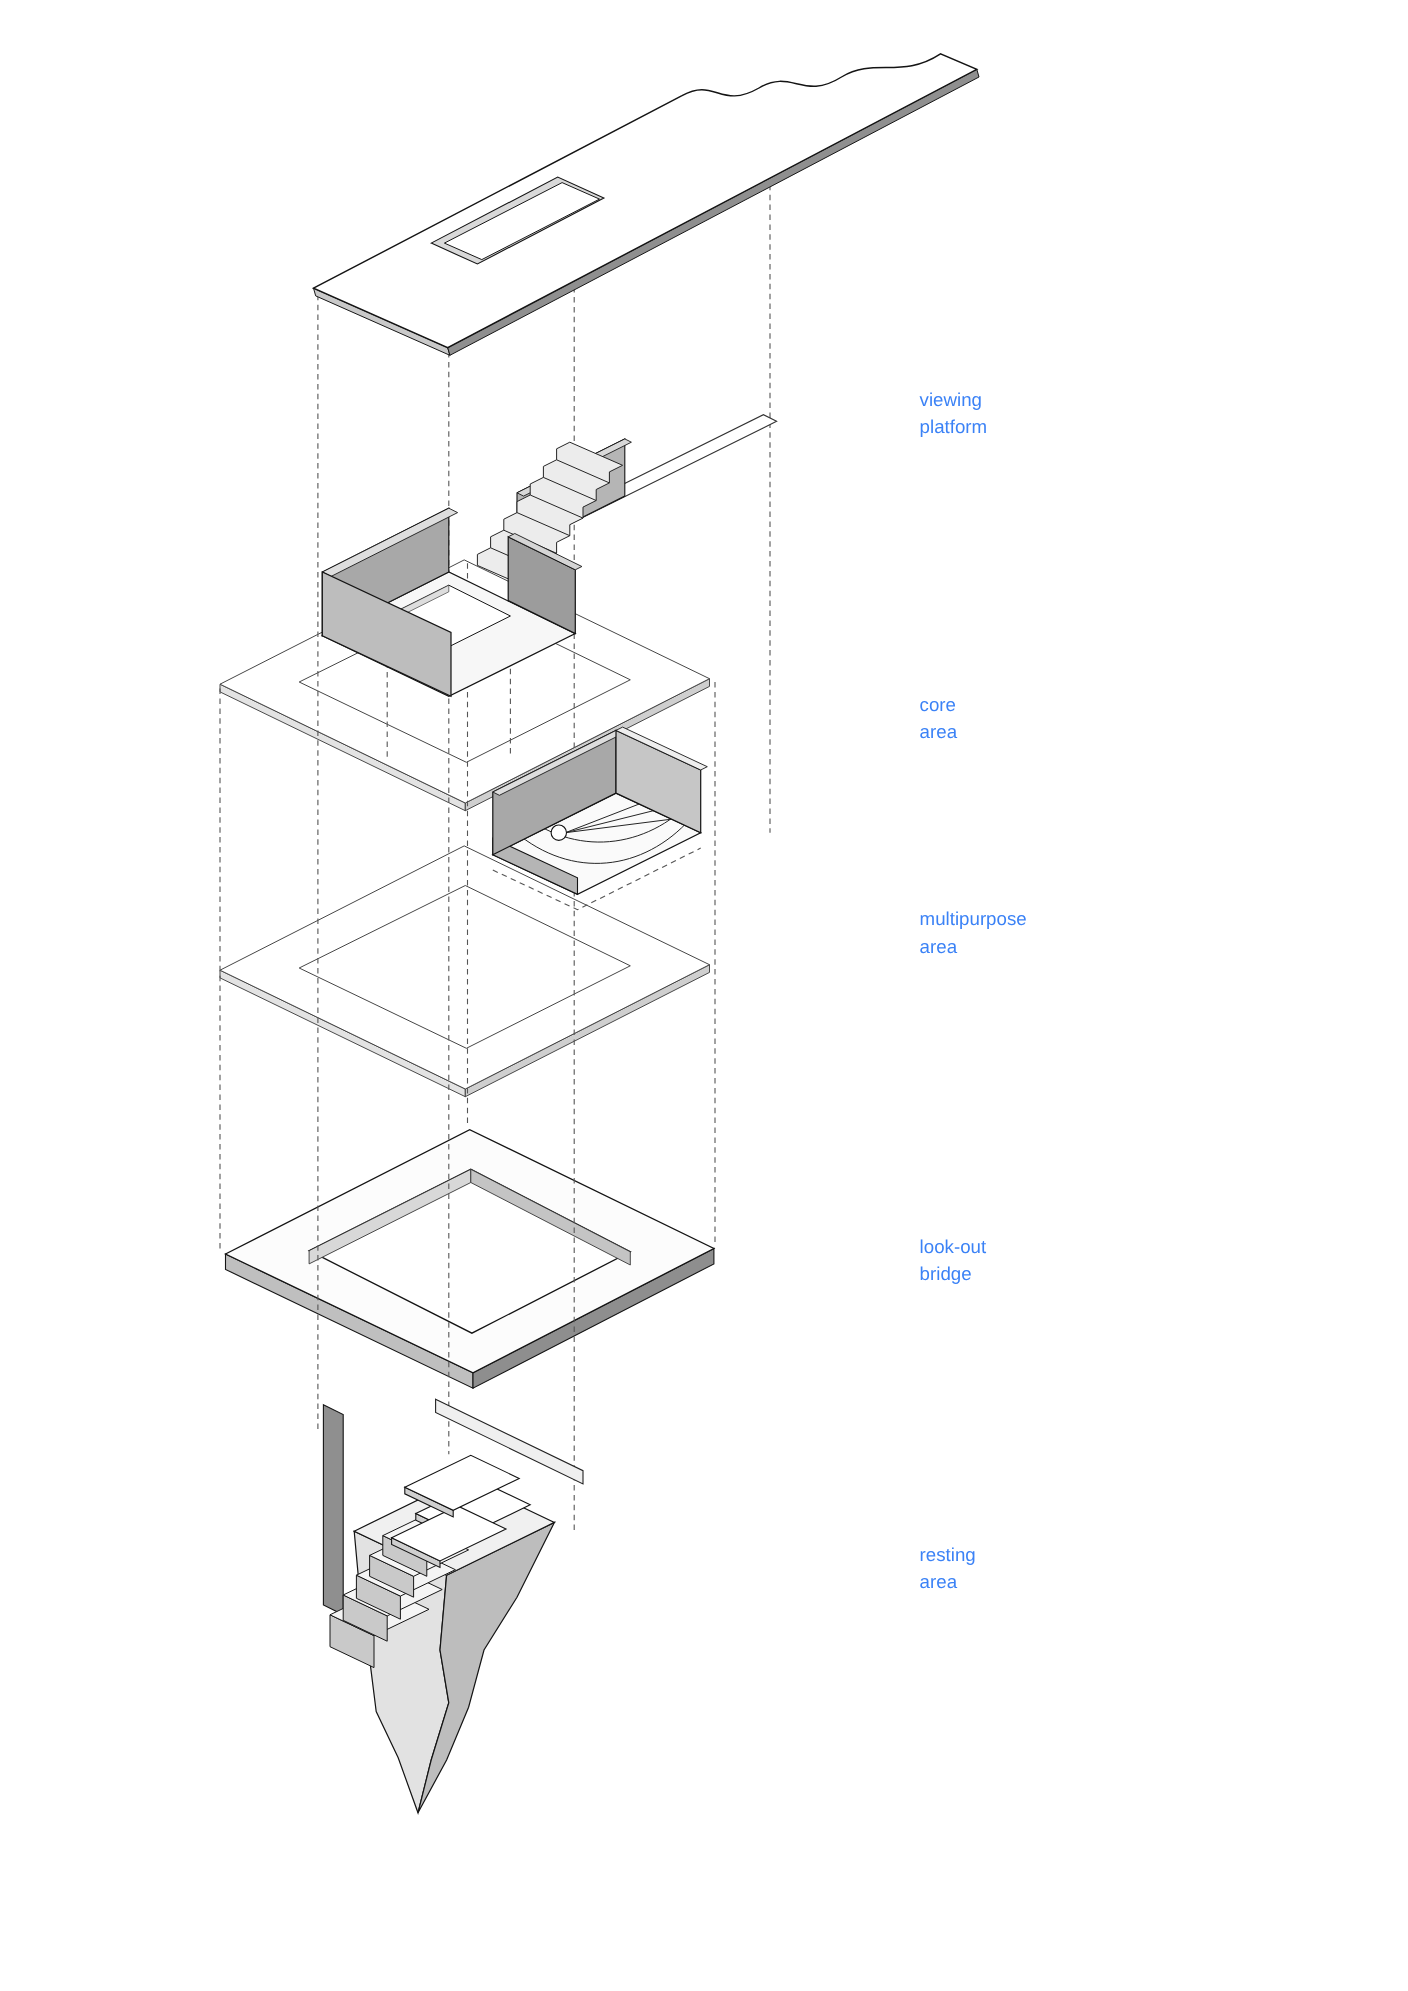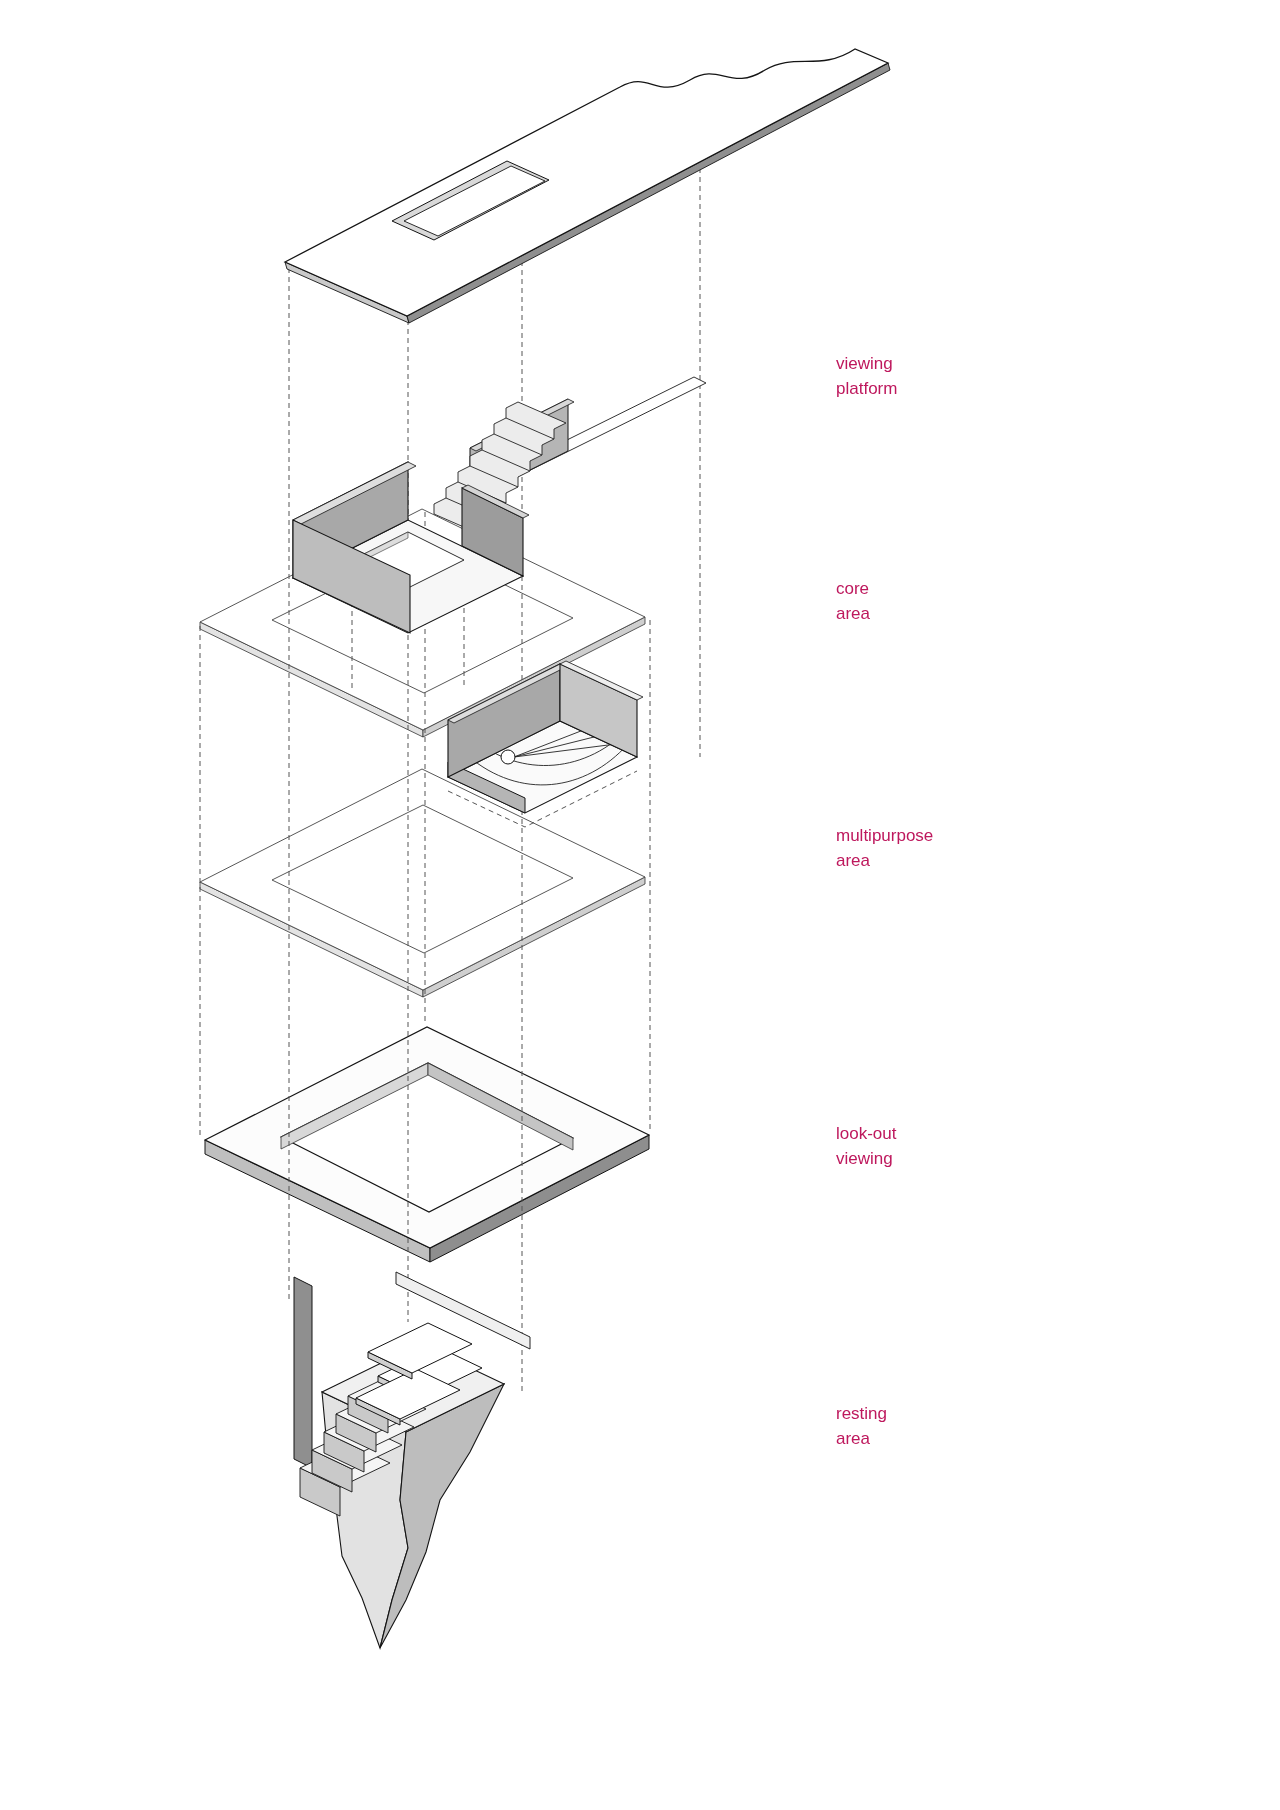--- a/index.html
+++ b/index.html
@@ -11,21 +11,21 @@
     font-family:"Liberation Sans", sans-serif;
     overflow:hidden;
   }
   .diagram-svg{position:absolute;left:0;top:0;}
   .label{
     position:absolute;
     left:836px;
     width:240px;
     font-size:17px;
     line-height:1.45;
-    color:#be185d;
+    color:#3b82f6;
     white-space:pre-line;
   }
 </style>
 </head>
 <body>
 
 <div class="canvas">
 
 <svg class="diagram-svg" width="1280" height="1810" viewBox="0 0 1280 1810">
 
@@ -170,22 +170,22 @@
       <polygon points="356,1398 416,1369 460,1390 400,1419" fill="#ffffff"></polygon>
       <polygon points="368,1352 412,1373 412,1379 368,1358" fill="#cfcfcf"></polygon>
       <polygon points="368,1352 428,1323 472,1344 412,1373" fill="#ffffff"></polygon>
     </g>
   </g>
 
 </svg>
 
 <div class="label" style="top:352px">viewing
 platform</div>
-<div class="label" style="top:577px">core
+<div class="label" style="top:629px">core
 area</div>
 <div class="label" style="top:824px">multipurpose
 area</div>
 <div class="label" style="top:1122px">look-out
-viewing</div>
+bridge</div>
 <div class="label" style="top:1402px">resting
 area</div>
 
 </div>
 
 </body></html>

